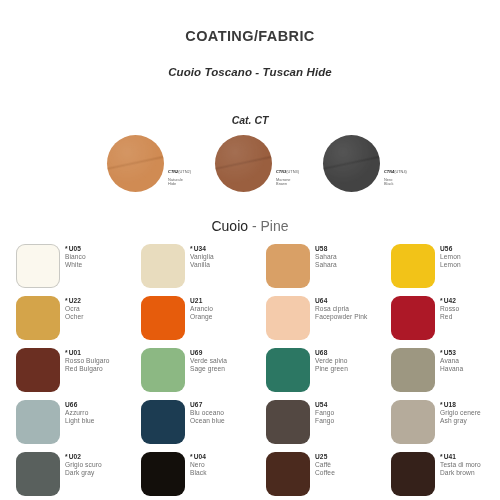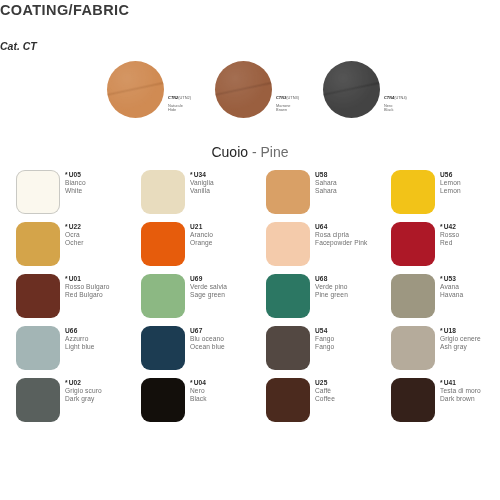--- a/index.html
+++ b/index.html
@@ -12,41 +12,42 @@
     height: 500px;
     background: #ffffff;
     font-family: "Liberation Sans", sans-serif;
     color: #3c3c3c;
     overflow: hidden;
     position: relative;
   }
 
   
   .header {
-    padding-top: 2px;
+    text-align: center;
+    padding-top: 28px;
   }
   .main-title {
     font-size: 14.5px;
     font-weight: bold;
     letter-spacing: 0.4px;
     color: #3a3a3a;
   }
   .sub-title {
     font-size: 11.5px;
     font-weight: bold;
     font-style: italic;
     margin-top: 22px;
     color: #2e2e2e;
     letter-spacing: 0.1px;
   }
   .cat-title {
     font-size: 10.5px;
     font-weight: bold;
     font-style: italic;
-    margin-top: 22px;
+    margin-top: 36px;
     color: #2e2e2e;
   }
 
   
   .circle-row {
     margin-top: 9px;
     display: flex;
     justify-content: center;
     align-items: flex-start;
     gap: 24px;
@@ -155,20 +156,21 @@
     font-size: 6.6px;
     color: #6f6f6f;
     letter-spacing: 0.1px;
   }
 </style>
 </head>
 <body>
 
 <div class="header">
   <div class="main-title">COATING/FABRIC</div>
+  <div class="sub-title">Cuoio Toscano - Tuscan Hide</div>
   <div class="cat-title">Cat. CT</div>
 </div>
 
 <div class="circle-row" id="circle-row">
     <div class="circle-item">
       <div class="circle" style="background: rgb(208, 139, 83);">
         <div class="grain" style="background: radial-gradient(circle at 35% 30%, rgba(255, 255, 255, 0.18), rgba(0, 0, 0, 0) 60%), linear-gradient(168deg, rgba(0, 0, 0, 0) 46%, rgb(179, 113, 61) 49%, rgba(0, 0, 0, 0) 52%);"></div>
       </div>
       <div class="circle-label">
         <div><span class="circle-code">CTN2</span><span class="circle-code-alt">(UTN2)</span></div>

